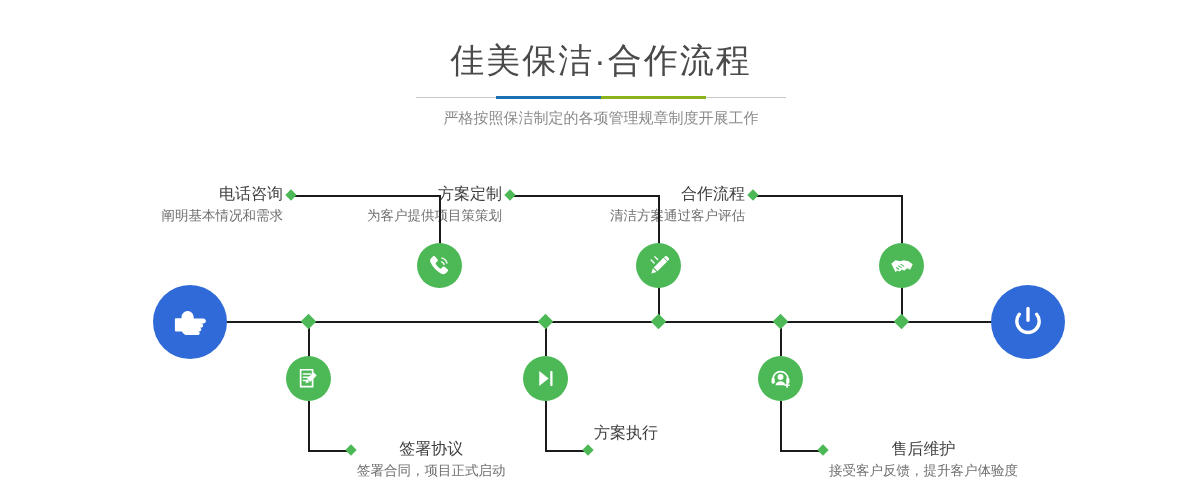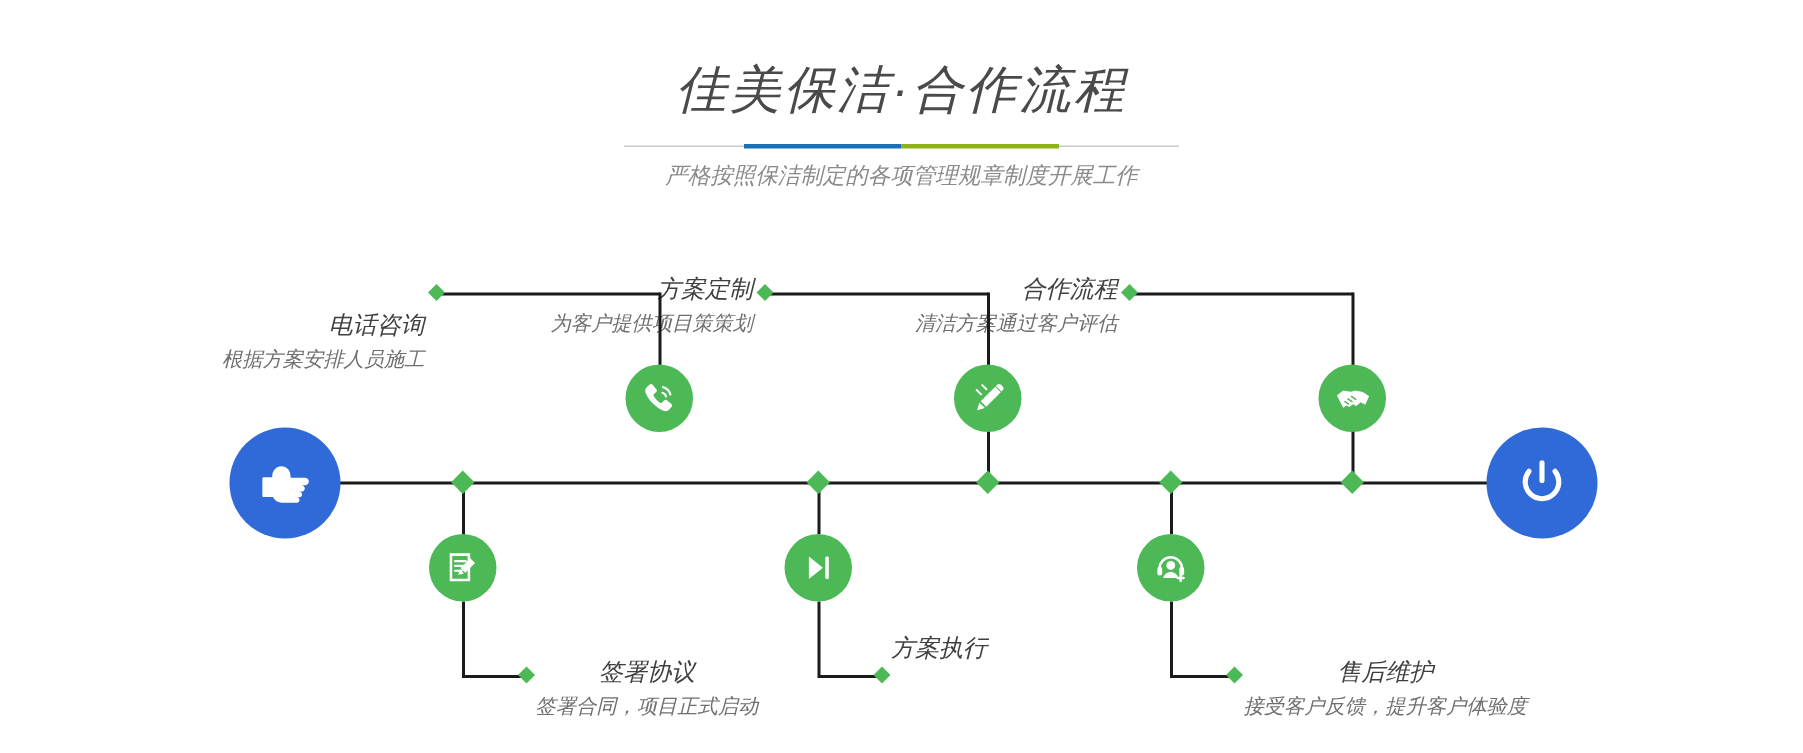--- a/index.html
+++ b/index.html
@@ -9,21 +9,20 @@
   }
   body {
     font-family: "Liberation Sans", "DejaVu Sans", sans-serif;
   }
   #root {
     position: relative;
     width: 1202px;
     height: 502px;
     background: #ffffff;
     overflow: hidden;
-    font-style: italic;
   }
 
   
   .header {
     position: absolute;
     top: 0;
     left: 0;
     width: 1202px;
     height: 150px;
   }
@@ -223,23 +222,23 @@
           <svg width="27" height="27" viewBox="0 0 28 28">
             <path fill="#ffffff" d="M7.2 4.6c.6-.6 1.6-.6 2.2.1l2.6 3c.5.6.5 1.5-.1 2l-1.5 1.3c-.4.4-.5 1-.2 1.5.8 1.5 2.4 3.4 4.3 4.6.5.3 1.1.2 1.5-.2l1.2-1.4c.5-.6 1.4-.7 2-.2l3.1 2.5c.7.6.8 1.6.2 2.2l-1.6 1.8c-1 1.1-2.6 1.5-4 .9-2.4-1-5.2-2.9-7.5-5.2-2.3-2.3-4-5-4.9-7.3-.5-1.3-.2-2.8.8-3.8z"></path>
             <path fill="none" stroke="#ffffff" stroke-width="1.5" stroke-linecap="round" d="M16.6 6.3a7.2 7.2 0 0 1 5.1 5.1"></path>
             <path fill="none" stroke="#ffffff" stroke-width="1.5" stroke-linecap="round" d="M16.2 10.2a3.6 3.6 0 0 1 2.5 2.5"></path>
           </svg>
         </span>
       </div>
       <div class="conn-v" style="left:439px; top:45px; height:52px;"></div>
       <div class="conn-h" style="left:291px; top:45px; width:149px;"></div>
       <div class="diamond small" style="left:287px; top:41px;"></div>
-      <div class="node-label top" style="left:0px; top:33px; width:283px;margin-top:24px;">
+      <div class="node-label top" style="left:0px; top:33px; width:283px;">
         <div class="t">电话咨询</div>
-        <div class="d">根据方案安排人员施工</div>
+        <div class="d">阐明基本情况和需求</div>
       </div>
     </div>
 
     <div>
       <div class="diamond" style="left:653px; top:166px;"></div>
       <div class="conn-v" style="left:658px; top:119px; height:52px;"></div>
       <div class="node-icon" style="left:636px; top:93px;">
         <span>
           <svg width="26" height="26" viewBox="0 0 28 28">
             <path fill="#ffffff" d="M18.8 5.2l4 4-10.4 10.4-4-4z"></path>

